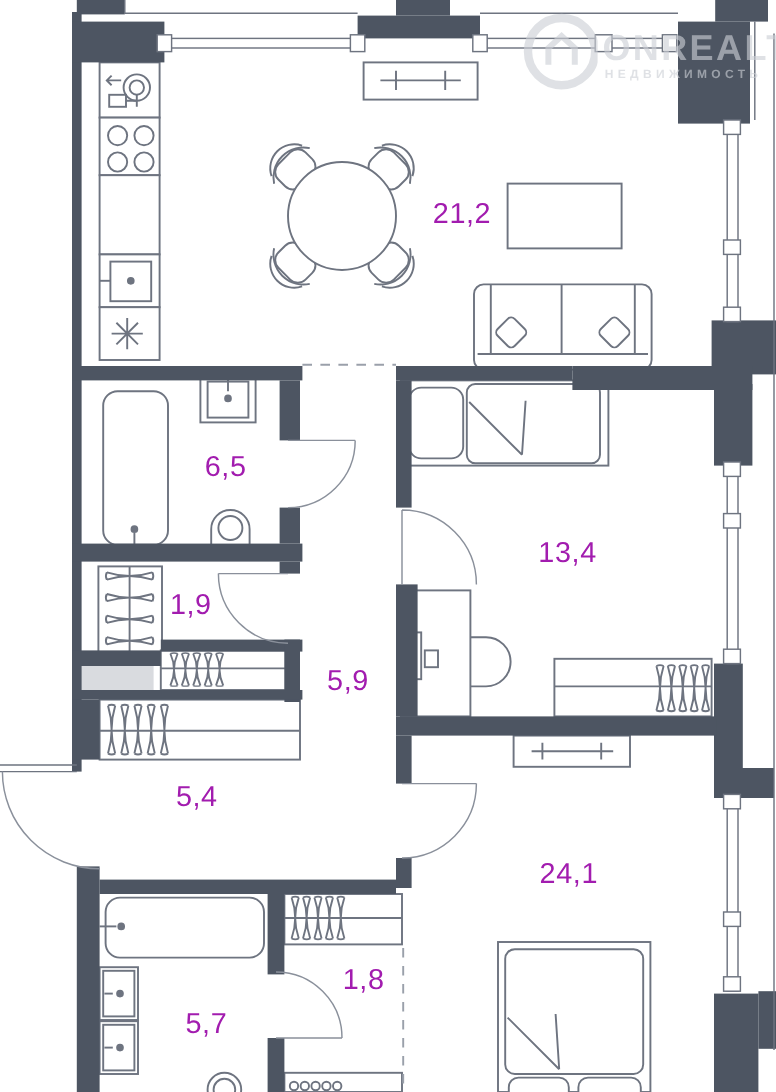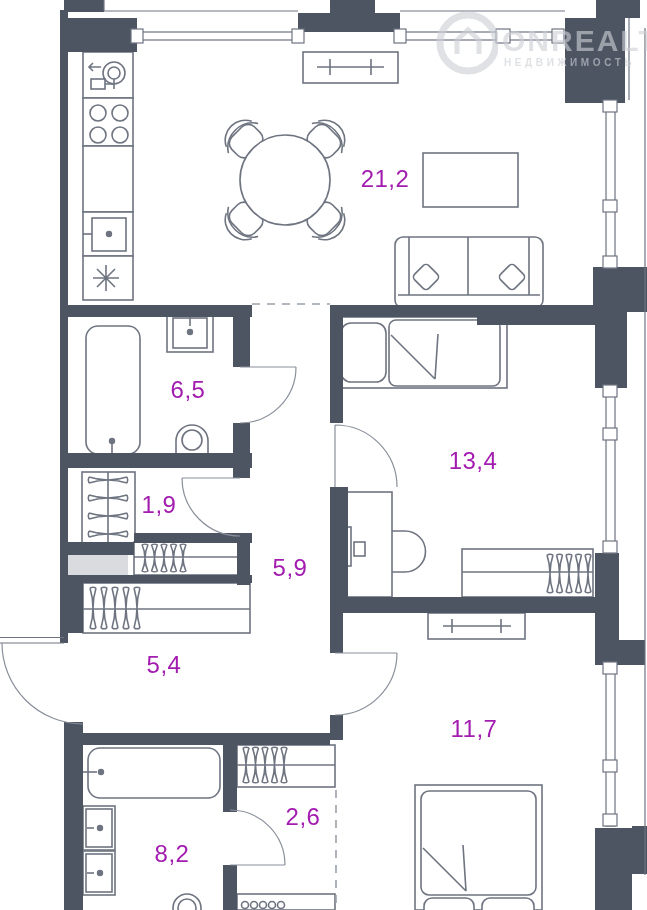--- a/index.html
+++ b/index.html
@@ -337,23 +337,23 @@
     <path d="M336,790 V910"></path>
   </g>
 </svg>
 
   <div class="room-label" style="left:385px;top:179px;">21,2</div>
   <div class="room-label" style="left:188px;top:390px;">6,5</div>
   <div class="room-label" style="left:473px;top:461px;">13,4</div>
   <div class="room-label" style="left:159px;top:505px;">1,9</div>
   <div class="room-label" style="left:290px;top:534px;margin-top:34px;">5,9</div>
   <div class="room-label" style="left:164px;top:665px;">5,4</div>
-  <div class="room-label" style="left:474px;top:729px;">11,7</div>
-  <div class="room-label" style="left:303px;top:817px;">2,6</div>
-  <div class="room-label" style="left:172px;top:854px;">8,2</div>
+  <div class="room-label" style="left:474px;top:729px;">24,1</div>
+  <div class="room-label" style="left:303px;top:817px;">1,8</div>
+  <div class="room-label" style="left:172px;top:854px;">5,7</div>
 
   <div class="watermark">
     <svg class="wm-logo" width="66" height="66" viewBox="0 0 66 66">
       <circle cx="36" cy="33" r="28" fill="none" stroke="currentColor" stroke-width="7"></circle>
       <path d="M25,44 V30 L36,20 L47,30 V44" fill="none" stroke="currentColor" stroke-width="5"></path>
     </svg>
     <div class="wm-brand">ONREALT</div>
     <div class="wm-sub">НЕДВИЖИМОСТЬ</div>
   </div>
 

